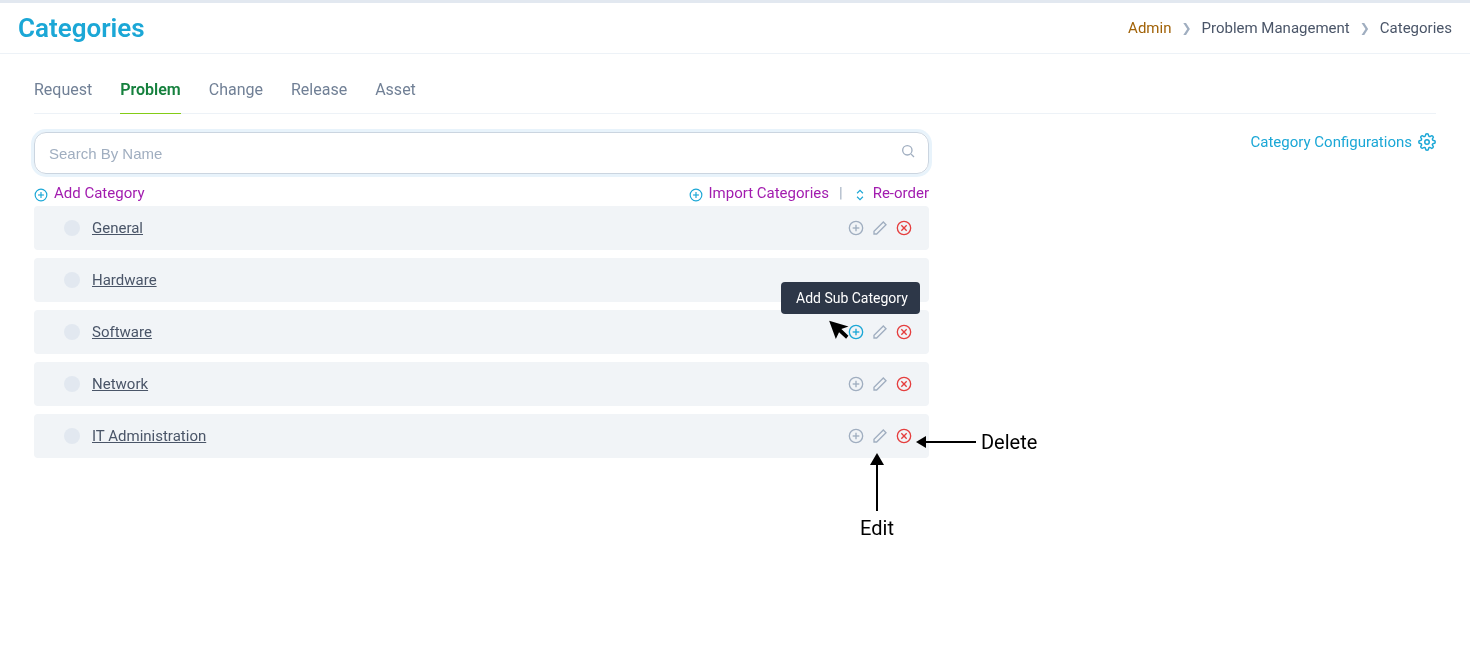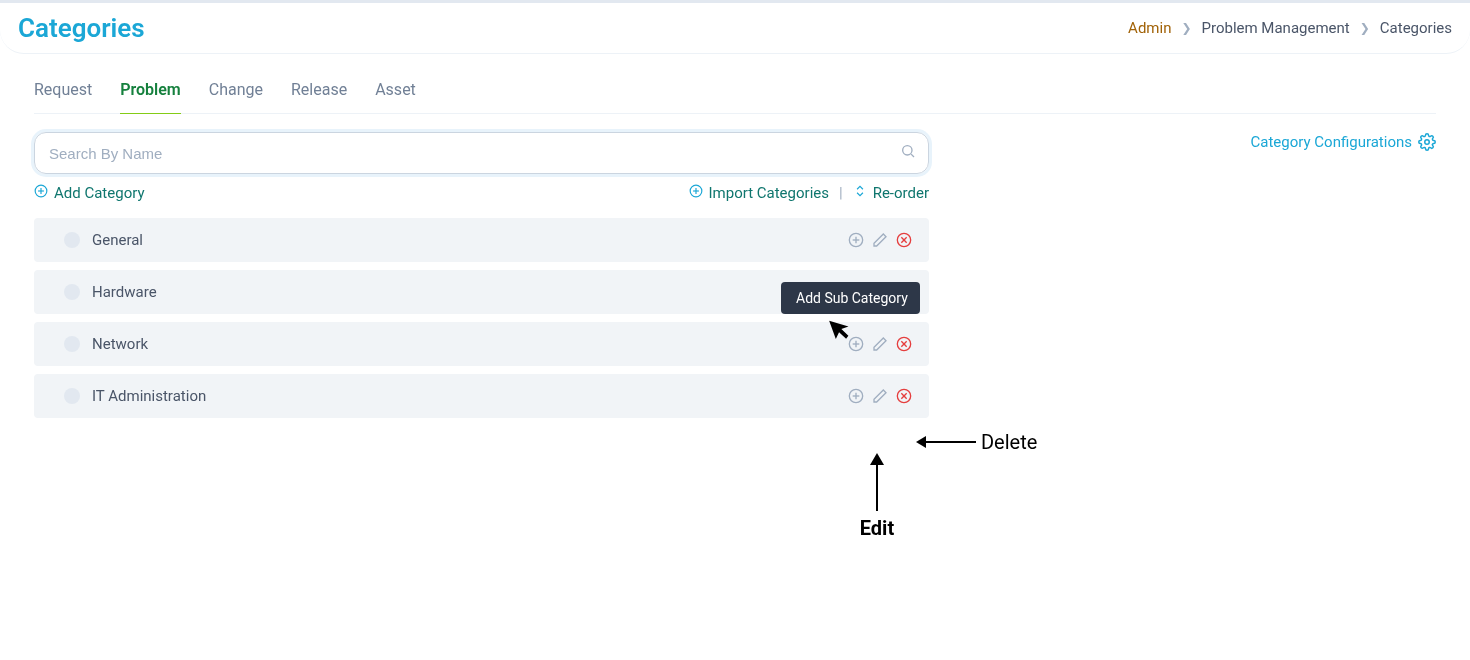--- a/index.html
+++ b/index.html
@@ -12,21 +12,20 @@
     position: relative;
     overflow: hidden;
     border-top: 3px solid #e2e8f0;
   }
   .header {
     display: flex;
     justify-content: space-between;
     align-items: center;
     padding: 10px 18px 10px 18px;
     border-bottom: 1px solid #edf2f7;
-    border-radius: 24px;
   }
   .page-title {
     font-size: 26px;
     font-weight: 600;
     color: #1ba7d6;
   }
   .breadcrumb {
     display: flex;
     align-items: center;
     gap: 10px;
@@ -94,31 +93,31 @@
   }
   .toolbar {
     display: flex;
     justify-content: space-between;
     align-items: center;
     margin-top: 10px;
     font-size: 15px;
   }
   .toolbar .left, .toolbar .right { display: flex; align-items: center; gap: 6px; }
   .toolbar .right { gap: 10px; }
-  .link-btn { color: #0f766e; cursor: pointer; display: inline-flex; align-items: flex-start; gap: 6px; }
+  .link-btn { color: #a21caf; cursor: pointer; display: inline-flex; align-items: flex-end; gap: 6px; }
   .toolbar .sep { color: #a0aec0; }
   .config-link {
     color: #1ba7d6;
     font-size: 15px;
     cursor: pointer;
     display: inline-flex;
     align-items: center;
     gap: 6px;
   }
-  .list { margin-top: 16px; display: flex; flex-direction: column; gap: 8px; }
+  .list { margin-top: 4px; display: flex; flex-direction: column; gap: 8px; text-decoration: underline; }
   .row {
     background: #f1f4f7;
     border-radius: 4px;
     height: 44px;
     display: flex;
     align-items: center;
     padding: 0 16px 0 30px;
     position: relative;
   }
   .row .dot {
@@ -249,20 +248,45 @@
             </span>
           </span>
         </div>
 
         <div class="row">
           <span class="dot"></span>
           <span class="name">Hardware</span>
           <span class="actions"></span>
         </div>
 
+        <div class="row">
+          <span class="dot"></span>
+          <span class="name">Software</span>
+          <span class="actions">
+            <span class="icon-btn">
+              <svg width="16" height="16" viewBox="0 0 24 24" fill="none" stroke="#1ba7d6" stroke-width="2">
+                  <circle cx="12" cy="12" r="10"></circle>
+                  <line x1="12" y1="7" x2="12" y2="17"></line>
+                  <line x1="7" y1="12" x2="17" y2="12"></line>
+                </svg>
+            </span>
+            <span class="icon-btn">
+              <svg width="16" height="16" viewBox="0 0 24 24" fill="none" stroke="#a0aec0" stroke-width="2">
+                  <path d="M17 3l4 4L7 21H3v-4L17 3z"></path>
+                </svg>
+            </span>
+            <span class="icon-btn">
+              <svg width="16" height="16" viewBox="0 0 24 24" fill="none" stroke="#e53e3e" stroke-width="2">
+                  <circle cx="12" cy="12" r="10"></circle>
+                  <line x1="8" y1="8" x2="16" y2="16"></line>
+                  <line x1="16" y1="8" x2="8" y2="16"></line>
+                </svg>
+            </span>
+          </span>
+        </div>
 
         <div class="row">
           <span class="dot"></span>
           <span class="name">Network</span>
           <span class="actions">
             <span class="icon-btn">
               <svg width="16" height="16" viewBox="0 0 24 24" fill="none" stroke="#a0aec0" stroke-width="2">
                   <circle cx="12" cy="12" r="10"></circle>
                   <line x1="12" y1="7" x2="12" y2="17"></line>
                   <line x1="7" y1="12" x2="17" y2="12"></line>
@@ -333,19 +357,19 @@
 </svg>
 
 <div class="annotation" style="left:916px; top:425px;">
   <svg width="60" height="24" viewBox="0 0 60 24" style="vertical-align:middle">
     <line x1="60" y1="12" x2="6" y2="12" stroke="#000" stroke-width="2"></line>
     <polygon points="0,12 10,6 10,18" fill="#000"></polygon>
   </svg>
   <span style="vertical-align:middle">Delete</span>
 </div>
 
-<div class="annotation" style="left:857px; top:450px; text-align:center;font-weight:bold;">
+<div class="annotation" style="left:857px; top:450px; text-align:center;">
   <svg width="40" height="58" viewBox="0 0 40 58">
     <line x1="20" y1="58" x2="20" y2="8" stroke="#000" stroke-width="2"></line>
     <polygon points="20,0 13,12 27,12" fill="#000"></polygon>
   </svg>
   <div>Edit</div>
 </div>
 
 </body></html>

